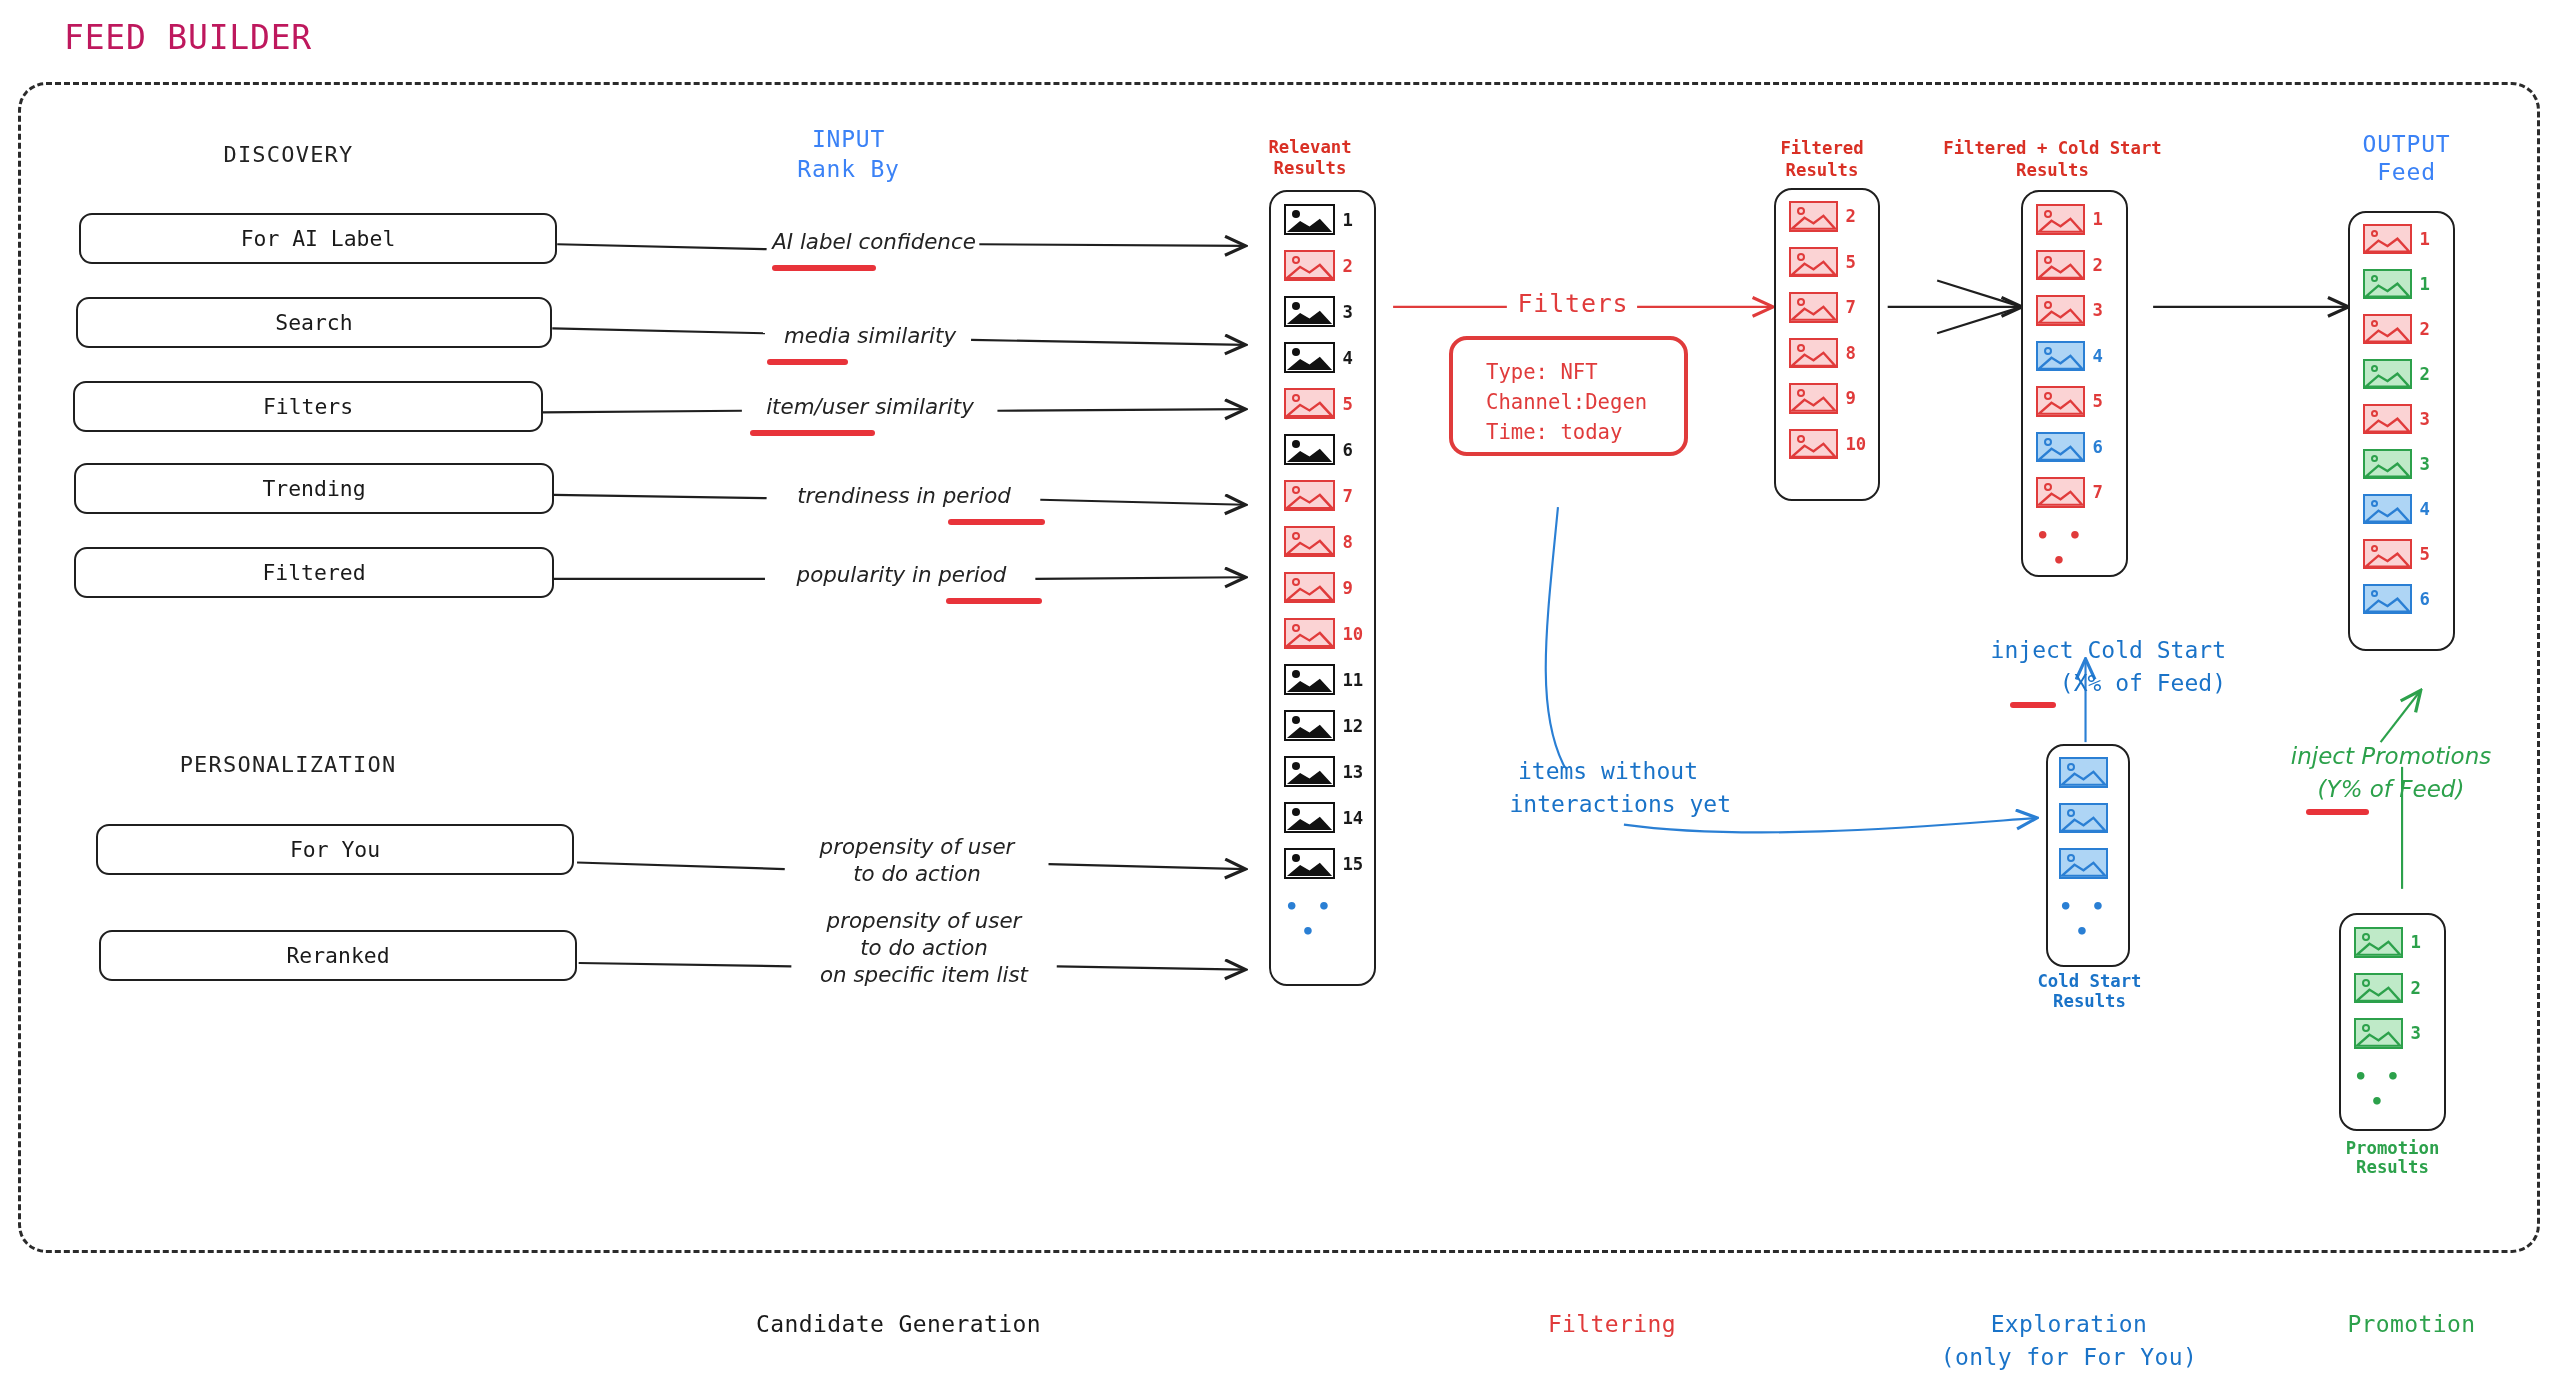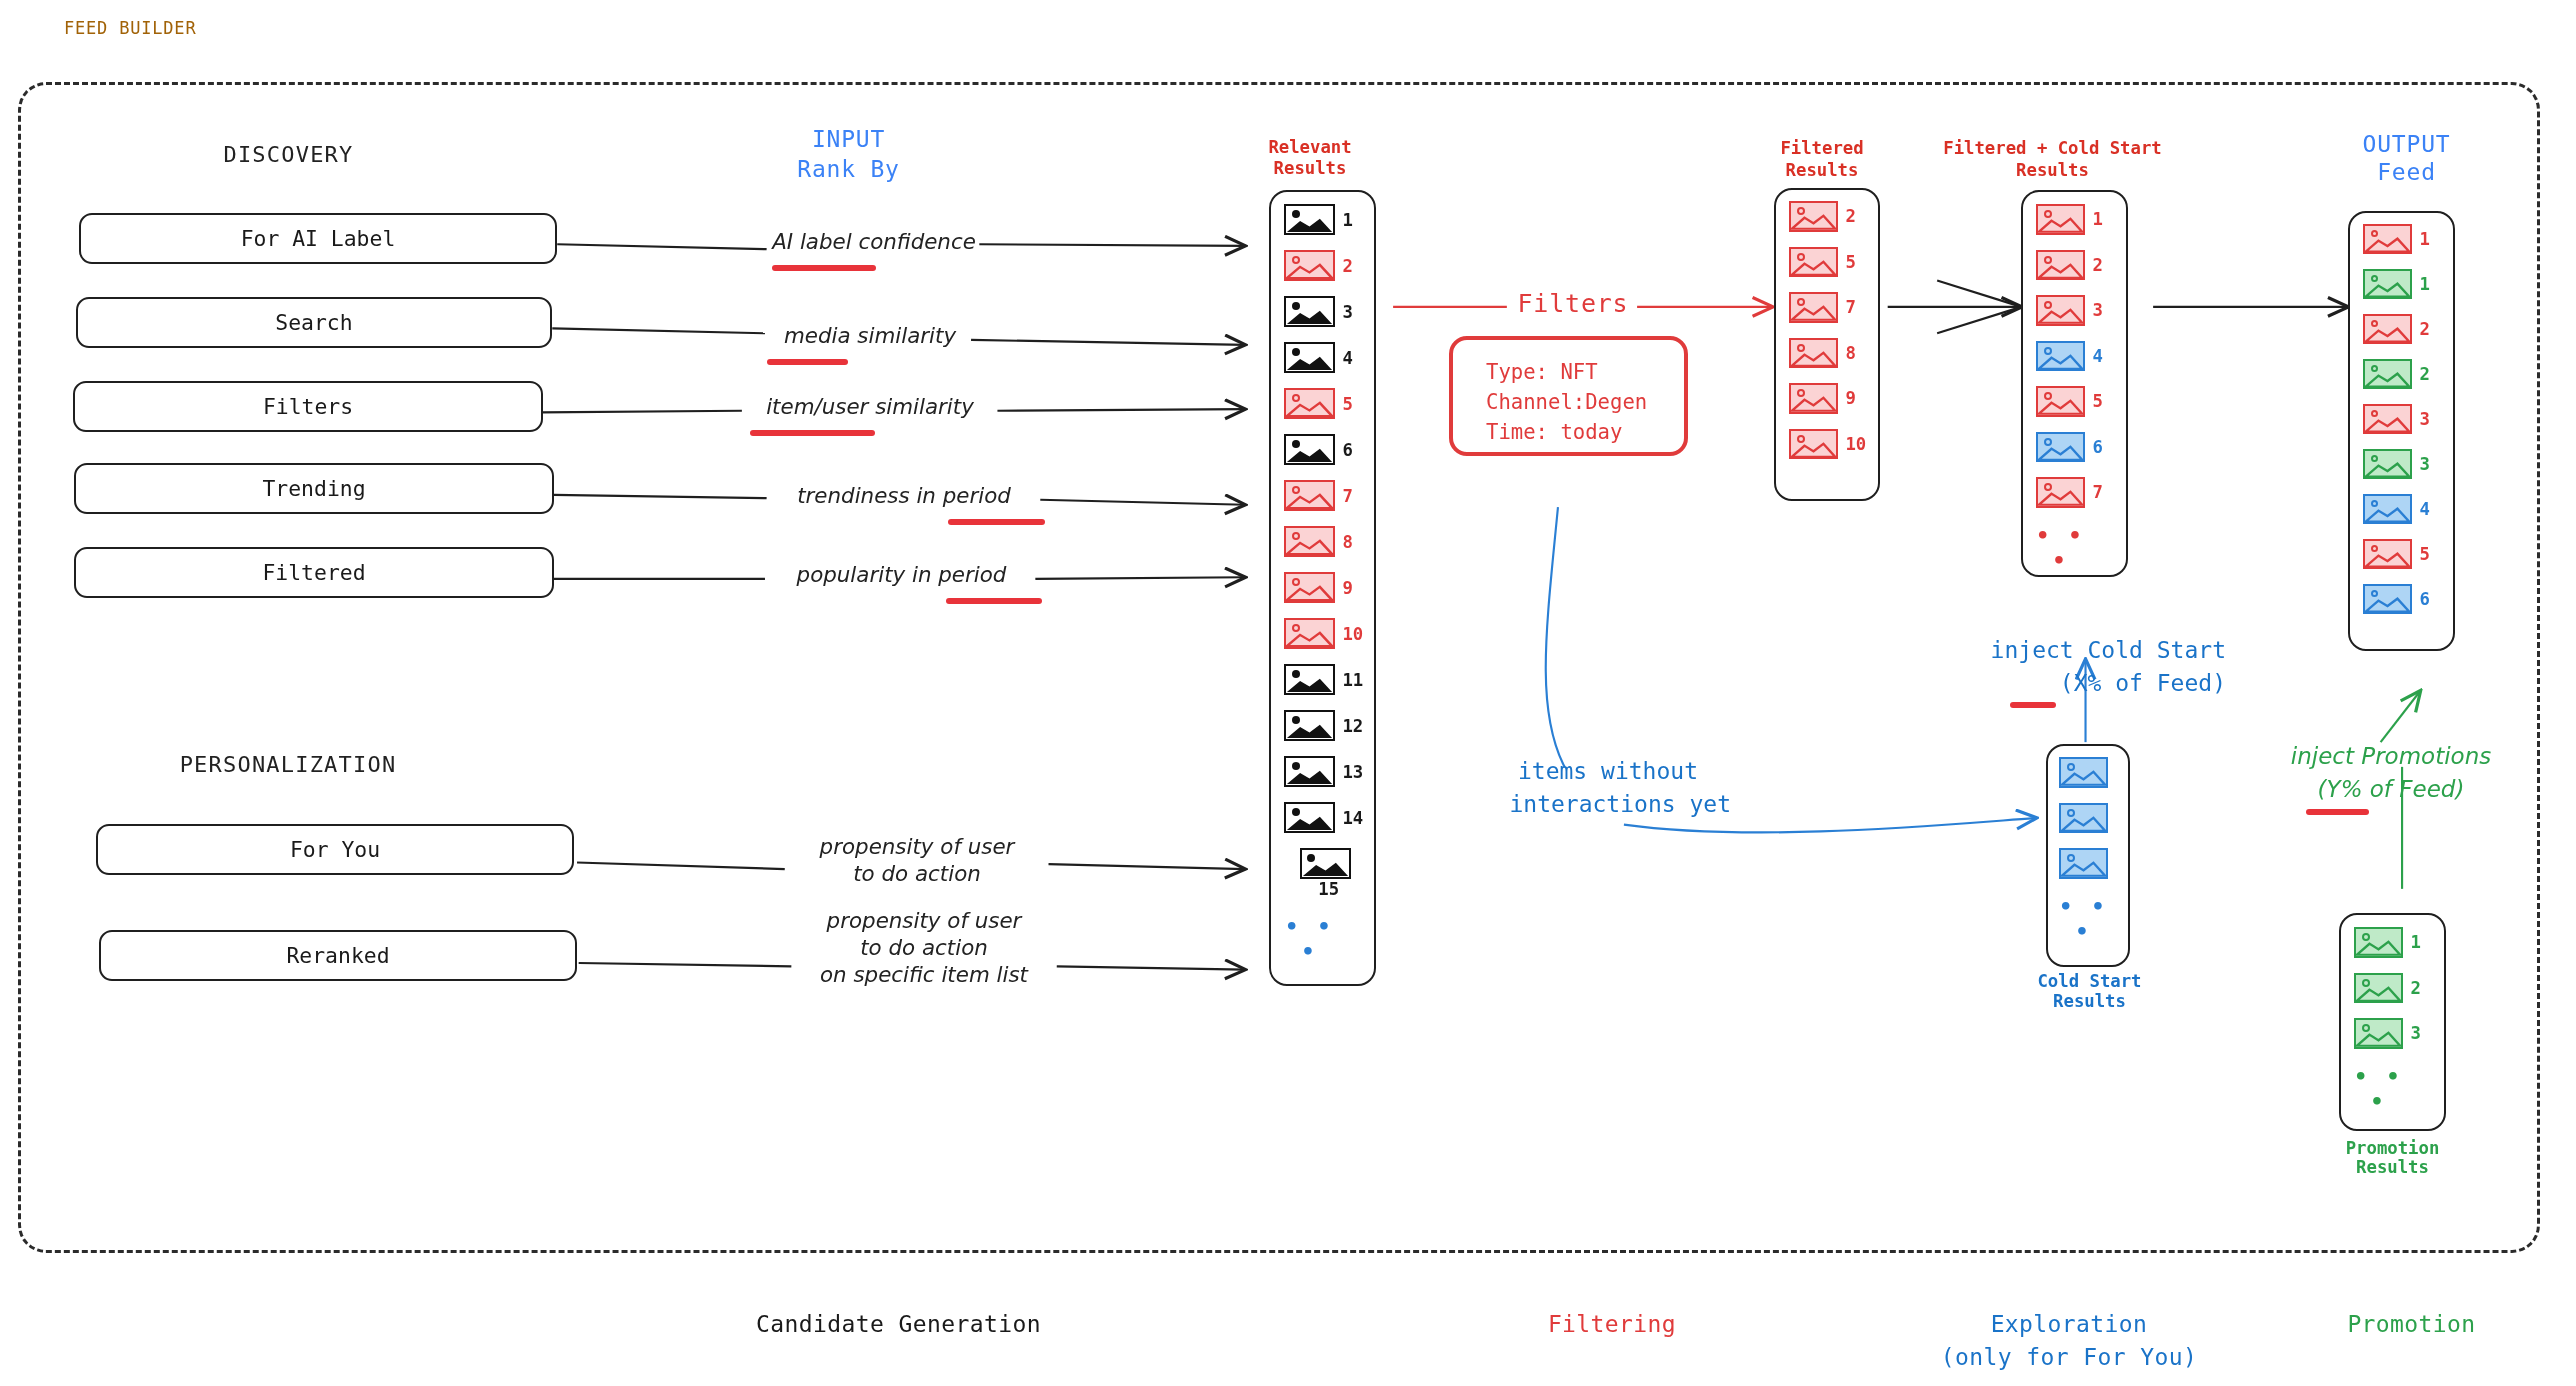--- a/index.html
+++ b/index.html
@@ -5,21 +5,21 @@
   html,body{margin:0;padding:0;background:#fff;}
   body{
     width:2576px;height:1387px;position:relative;overflow:hidden;
     font-family:"DejaVu Sans Mono","Liberation Mono",monospace;
     color:#1a1a1a;
   }
   .abs{position:absolute;}
 
   
   #feed-builder-title{
-    left:64px;top:18px;font-size:17px;letter-spacing:0.8px;color:#a16207;
+    left:64px;top:18px;font-size:33px;letter-spacing:0.8px;color:#be185d;
   }
 
   
   #main-dashed-box{
     left:18px;top:82px;width:2522px;height:1171px;
     border:3.3px dashed #2b2b2b;border-radius:28px;box-sizing:border-box;
   }
 
   
   .section-heading{font-size:22px;letter-spacing:1.2px;color:#222;}
@@ -352,21 +352,21 @@
     </div>
     <div class="res-row" style="margin-bottom:15px;">
       <span class="thumb t-black" style="width:51px;height:31px;">
         <span class="sun" style="width:8.2px;height:8.2px;left:5.8px;top:4.1px;"></span>
         <span class="mtn"><svg viewBox="0 0 100 48" preserveAspectRatio="none" width="100%" height="100%">
             <path d="M2,46 L30,14 L50,30 L72,8 L98,46 Z"></path>
           </svg></span>
       </span>
       <span class="idx i-black">14</span>
     </div>
-    <div class="res-row" style="margin-bottom:15px;flex-direction:column;">
+    <div class="res-row" style="margin-bottom:15px;">
       <span class="thumb t-black" style="width:51px;height:31px;">
         <span class="sun" style="width:8.2px;height:8.2px;left:5.8px;top:4.1px;"></span>
         <span class="mtn"><svg viewBox="0 0 100 48" preserveAspectRatio="none" width="100%" height="100%">
             <path d="M2,46 L30,14 L50,30 L72,8 L98,46 Z"></path>
           </svg></span>
       </span>
       <span class="idx i-black">15</span>
     </div>
     <div class="ellipsis ell-blue" style="width:51px;">• • •</div>
   </div>

